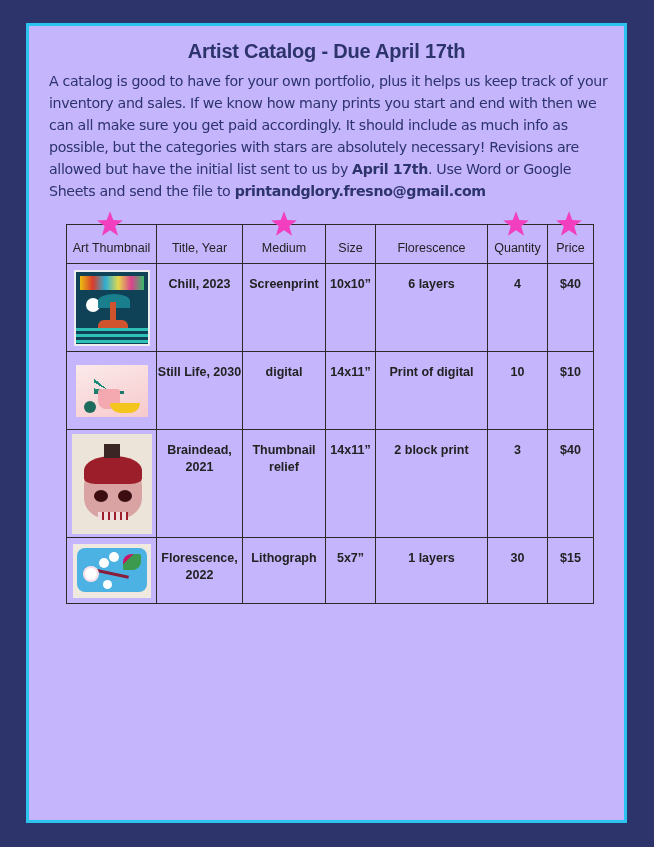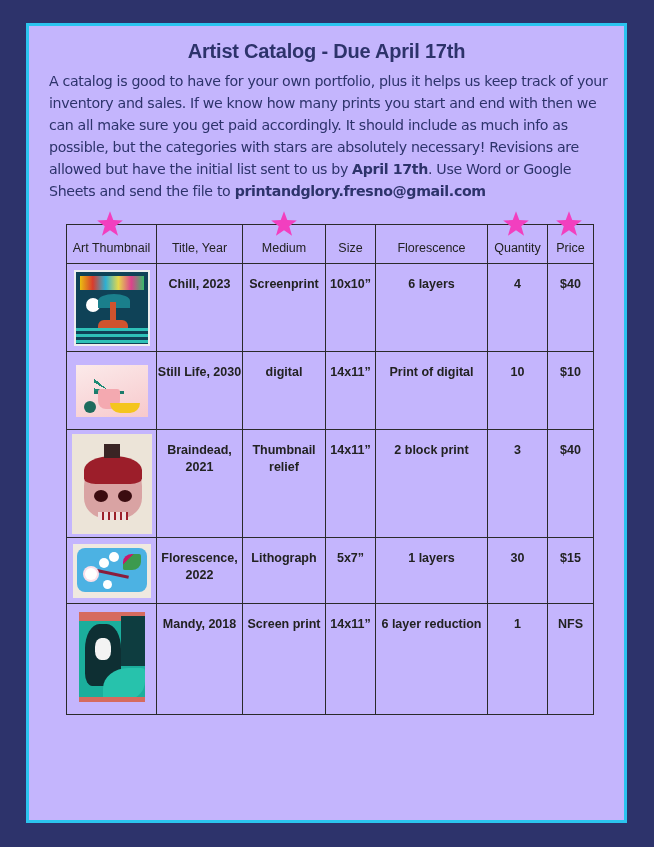--- a/index.html
+++ b/index.html
@@ -299,33 +299,15 @@
               <div class="bird"></div>
           </div>
         </td>
         <td>Florescence, 2022</td>
         <td>Lithograph</td>
         <td>5x7”</td>
         <td>1 layers</td>
         <td>30</td>
         <td>$15</td>
       </tr>
-      <tr style="height:111px">
-        <td class="thumbcell" style="vertical-align:top;padding-top:8px">
-          <div class="thumb t-mandy18">
-            <div class="bg"></div>
-              <div class="dark"></div>
-              <div class="cat"></div>
-              <div class="chest"></div>
-              <div class="leaf"></div>
-              <div class="bottom"></div>
-          </div>
-        </td>
-        <td>Mandy, 2018</td>
-        <td>Screen print</td>
-        <td>14x11”</td>
-        <td>6 layer reduction</td>
-        <td>1</td>
-        <td>NFS</td>
-      </tr>
     </tbody>
   </table>
 </div>
 
 </body></html>

